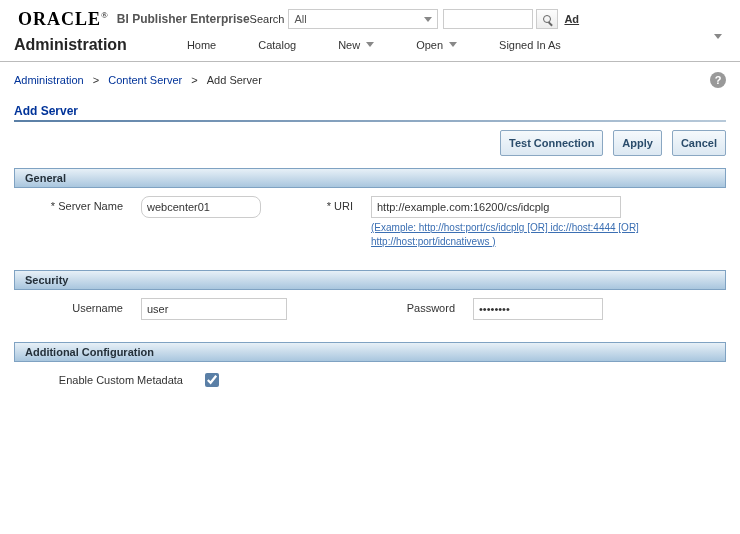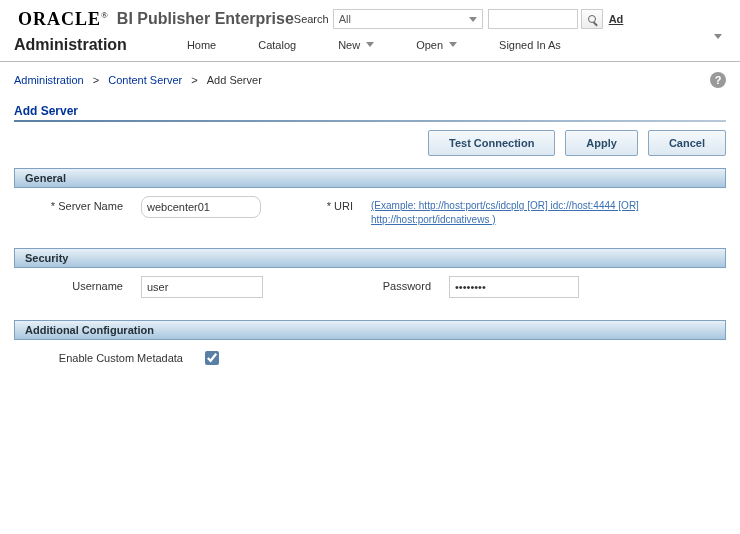--- a/index.html
+++ b/index.html
@@ -18,21 +18,21 @@
     height: 28px;
   }
   .oracle-logo {
     font-family: "Times New Roman", serif;
     font-weight: bold;
     font-size: 18px;
     letter-spacing: 1px;
     color: #000;
   }
   .reg { font-size: 9px; vertical-align: super; font-weight: normal;}
-  .product-name { font-weight: bold; color: #555; margin-left: 8px; font-size: 16px;}
+  .product-name { font-weight: bold; color: #555; margin-left: 8px; font-size: 12px;}
   .search-label { color: #333; }
   .search-select {
     display: inline-flex;
     align-items: center;
     justify-content: space-between;
     width: 150px;
     height: 20px;
     border: 1px solid #ccc;
     background: #fff;
     margin-left: 4px;
@@ -92,21 +92,21 @@
     display:flex; align-items:center; justify-content:center; cursor:pointer;
   }
   .page-title { color:#003399; font-weight:bold; font-size:12px; margin:16px 0 2px 0;}
   .title-rule { height:2px; background: linear-gradient(to right,#5a7fa6,#b7c9d9); margin-bottom:8px;}
   .btn-row { display:flex; justify-content:flex-end; gap:10px; margin-bottom:12px;}
   .btn {
     border: 1px solid #8aa7c2;
     background: linear-gradient(#f5f9fc,#dce8f2);
     color: #2a4c6b;
     font-weight: bold;
-    padding: 6px 20px;
+    padding: 6px 8px;
     font-size: 11px;
     cursor: pointer;
     border-radius: 2px;
   }
   .section-header {
     background: linear-gradient(#e7f0f7,#a9c6de);
     border: 1px solid #7fa2c2;
     padding: 3px 10px;
     font-weight: bold;
     color: #24303a;
@@ -189,30 +189,31 @@
     <button class="btn">Cancel</button>
   </div>
 
   <div class="section-header">General</div>
   <div class="section-body">
     <div class="form-row">
       <span class="label req">Server Name</span>
       <input class="text" style="width: 120px; border-radius: 8px;" value="webcenter01">
       <span class="label label-narrow req" style="margin-left:20px">URI</span>
       <div>
+        <input class="text" style="width: 250px;" value="http://example.com:16200/cs/idcplg">
         <div class="hint">(Example: http://host:port/cs/idcplg [OR] idc://host:4444 [OR] http://host:port/idcnativews )</div>
       </div>
     </div>
   </div>
 
   <div class="section-header">Security</div>
   <div class="section-body">
     <div class="form-row">
       <span class="label">Username</span>
-      <input class="text" style="width: 122px;" value="user">
+      <input class="text" style="width: 146px;" value="user">
       <span class="label" style="min-width:120px; margin-left:30px">Password</span>
       <input class="text" type="password" style="width: 130px;" value="password">
     </div>
   </div>
 
   <div class="section-header">Additional Configuration</div>
   <div class="section-body">
     <div class="form-row" style="align-items:flex-start">
       <span class="label" style="min-width:155px">Enable Custom Metadata</span>
       <input type="checkbox" class="chk" checked="" style="">

